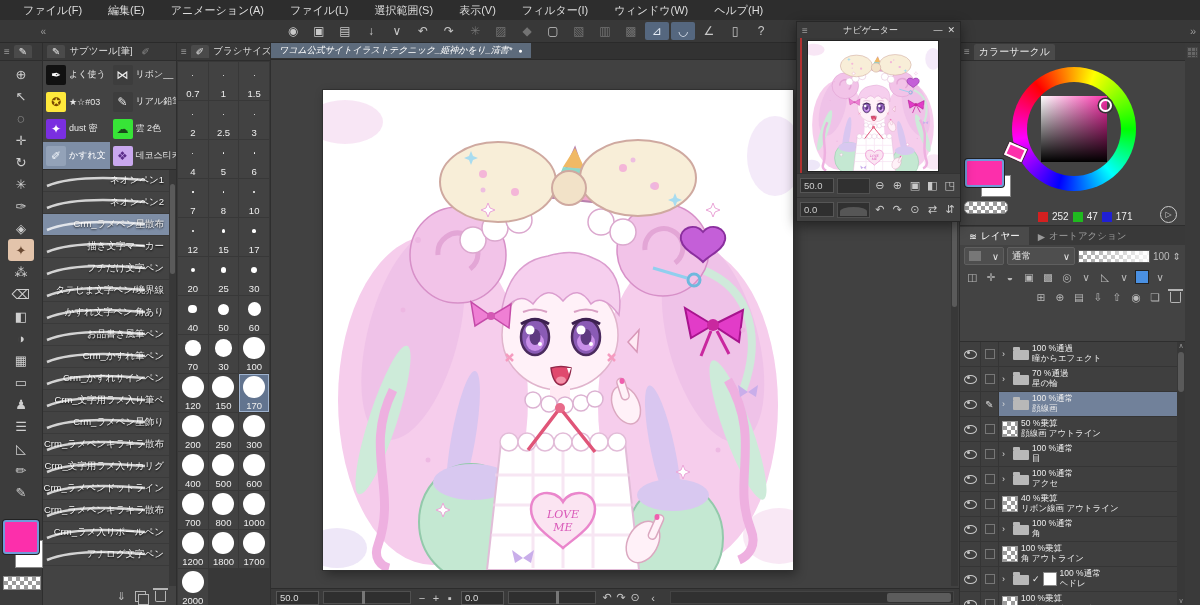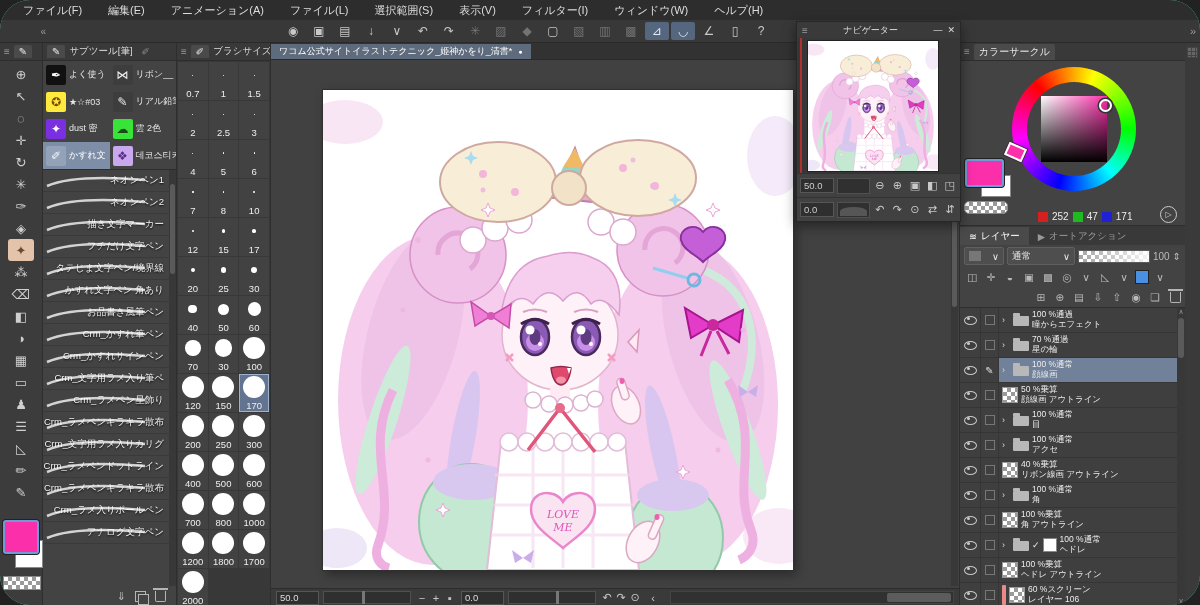--- a/index.html
+++ b/index.html
@@ -1,18 +1,18 @@
 <!DOCTYPE html>
 <html><head>
 <meta charset="utf-8">
 <style>
   html,body{margin:0;padding:0;background:#222;}
   .app{position:relative;width:1200px;height:605px;background:#5eead4;overflow:hidden;
        font-family:"Liberation Sans","DejaVu Sans",sans-serif;color:#ccc;font-size:10px;
-       -webkit-user-select:none;user-select:none;border-radius:30px;}
+       -webkit-user-select:none;user-select:none;}
   
   .menubar{height:20px;background:#2d2d2d;display:flex;align-items:center;padding-left:10px;}
   .menu-item{padding:0 13px;font-size:11px;color:#ddd;line-height:20px;white-space:nowrap;}
   
   .toprow{height:22px;background:#383838;border-bottom:1px solid #2a2a2a;display:flex;align-items:center;}
   .tr-chrome{color:#9a9a9a;font-size:10px;width:46px;text-align:right;padding-right:6px;}
   .tb-icons{display:flex;align-items:center;margin-left:228px;}
   .tb-icon{width:24px;height:18px;display:flex;align-items:center;justify-content:center;
            color:#c8c8c8;font-size:12px;margin:0 1px;border-radius:2px;}
   .tb-icon.dim{color:#737373;}
@@ -58,21 +58,21 @@
   
   .brushsize{width:93px;background:#434343;border-right:1px solid #2e2e2e;display:flex;flex-direction:column;flex:none;}
   .size-grid{display:grid;grid-template-columns:repeat(3,1fr);gap:1px;background:#383838;padding:1px;overflow:hidden;}
   .size-cell{background:#424242;height:37px;display:flex;flex-direction:column;align-items:center;justify-content:flex-end;
              padding-bottom:1px;color:#eee;font-size:9.5px;}
   .size-cell .dotwrap{flex:1;display:flex;align-items:center;justify-content:center;}
   .size-dot{background:#fff;border-radius:50%;}
   .size-cell.selected{background:#62748f;outline:1px solid #9fb3cf;outline-offset:-1px;}
   
   .canvas-col{flex:1;display:flex;flex-direction:column;position:relative;background:#414141;min-width:0;}
-  .doc-tabbar{height:16px;background:#323232;display:flex;align-items:flex-end;border-bottom:1px solid #2a2a2a;flex:none;}
+  .doc-tabbar{height:16px;background:#323232;display:flex;border-bottom:1px solid #2a2a2a;flex:none;font-style:italic;}
   .doc-tab{background:#5d6b7c;color:#fff;font-size:9px;height:15px;display:flex;align-items:center;padding:0 8px;gap:6px;
            max-width:340px;white-space:nowrap;overflow:hidden;}
   .doc-dot{font-size:7px;}
   .viewport{flex:1;position:relative;overflow:hidden;}
   .artboard{position:absolute;left:52px;top:30px;width:470px;height:480px;background:#fff;
             box-shadow:0 0 0 1px #303030,3px 4px 10px rgba(0,0,0,.4);}
   .artboard svg{width:100%;height:100%;display:block;}
   .view-vscroll{position:absolute;right:1px;top:2px;bottom:2px;width:7px;background:#383838;}
   .view-vscroll i{position:absolute;left:1px;right:1px;top:4px;height:46%;background:#5a5a5a;border-radius:3px;}
   .statusbar{height:17px;background:#3a3a3a;border-top:1px solid #2c2c2c;display:flex;align-items:center;gap:4px;
@@ -107,21 +107,21 @@
   .lp-tabs{height:19px;display:flex;background:#393939;font-size:9.5px;align-items:flex-end;flex:none;}
   .lp-tab{display:flex;align-items:center;gap:4px;padding:0 9px;height:18px;color:#999;}
   .lp-tab.active{background:#4a4a4a;color:#fff;}
   .lp-row{height:22px;display:flex;align-items:center;gap:3px;padding:0 4px;flex:none;color:#bbb;}
   .combo{height:16px;background:#4e4e4e;border:1px solid #5f5f5f;border-radius:2px;display:flex;align-items:center;
          justify-content:space-between;padding:0 4px;color:#e8e8e8;font-size:9.5px;gap:4px;}
   .op-bar{flex:1;height:11px;border:1px solid #5a5a5a;position:relative;overflow:hidden;}
   .op-bar::after{content:'';position:absolute;inset:0;background:linear-gradient(to right,rgba(255,255,255,.1),rgba(255,255,255,.9));}
   .lp-ic{min-width:16px;height:16px;display:flex;align-items:center;justify-content:center;font-size:10.5px;color:#b9b9b9;}
   .blue-sq{width:12px;height:12px;background:#4a90e2;border:1px solid #222;}
-  .layer-list{flex:1;position:relative;border-top:1px solid #2e2e2e;background:#3f3f3f;overflow:hidden;}
+  .layer-list{flex:1;position:relative;border-top:1px solid #2e2e2e;background:#3f3f3f;overflow:hidden;margin-top:34px;}
   .layer-row{height:24px;display:flex;align-items:stretch;border-bottom:1px solid #353535;font-size:8.5px;color:#ececec;}
   .lr-eye{width:20px;display:flex;align-items:center;justify-content:center;flex:none;border-right:1px solid #353535;}
   .eye{width:11px;height:7px;border:1.5px solid #c9c9c9;border-radius:50%;position:relative;}
   .eye::after{content:'';position:absolute;left:2.5px;top:0.5px;width:3px;height:3px;border-radius:50%;background:#c9c9c9;}
   .lr-check{width:17px;display:flex;align-items:center;justify-content:center;flex:none;border-right:1px solid #353535;color:#ddd;font-size:9px;}
   .lr-check .box{width:8px;height:8px;border:1px solid #777;}
   .lr-check.editing::after{content:'✎';font-size:10px;}
   .lr-main{flex:1;display:flex;align-items:center;gap:3px;padding-left:3px;min-width:0;}
   .layer-row.selected .lr-main{background:#71819a;}
   .lr-bar{width:4px;height:20px;flex:none;border-radius:1px;}
@@ -280,20 +280,26 @@
             <svg width="104" height="16">
               <path d="M2 13 Q 30 1 100 7" stroke="#ffffff" stroke-width="2.6" fill="none" opacity="0.85"></path>
             </svg>
             <span>ネオンペン1</span>
           </div>
           <div class="brush">
             <svg width="104" height="16">
               <path d="M2 13 Q 30 1 100 7" stroke="#ffffff" stroke-width="2.6" fill="none" opacity="0.85"></path>
             </svg>
             <span>ネオンペン2</span>
+          </div>
+          <div class="brush selected">
+            <svg width="104" height="16">
+              <path d="M2 13 Q 30 1 100 7" stroke="#ffffff" stroke-width="2.6" fill="none" opacity="0.85"></path>
+            </svg>
+            <span>Crm_ラメペン星散布</span>
           </div>
           <div class="brush">
             <svg width="104" height="16">
               <path d="M2 13 Q 30 1 100 7" stroke="#ffffff" stroke-width="2.6" fill="none" opacity="0.85"></path>
             </svg>
             <span>描き文字マーカー</span>
           </div>
           <div class="brush">
             <svg width="104" height="16">
               <path d="M2 13 Q 30 1 100 7" stroke="#ffffff" stroke-width="2.6" fill="none" opacity="0.85"></path>

